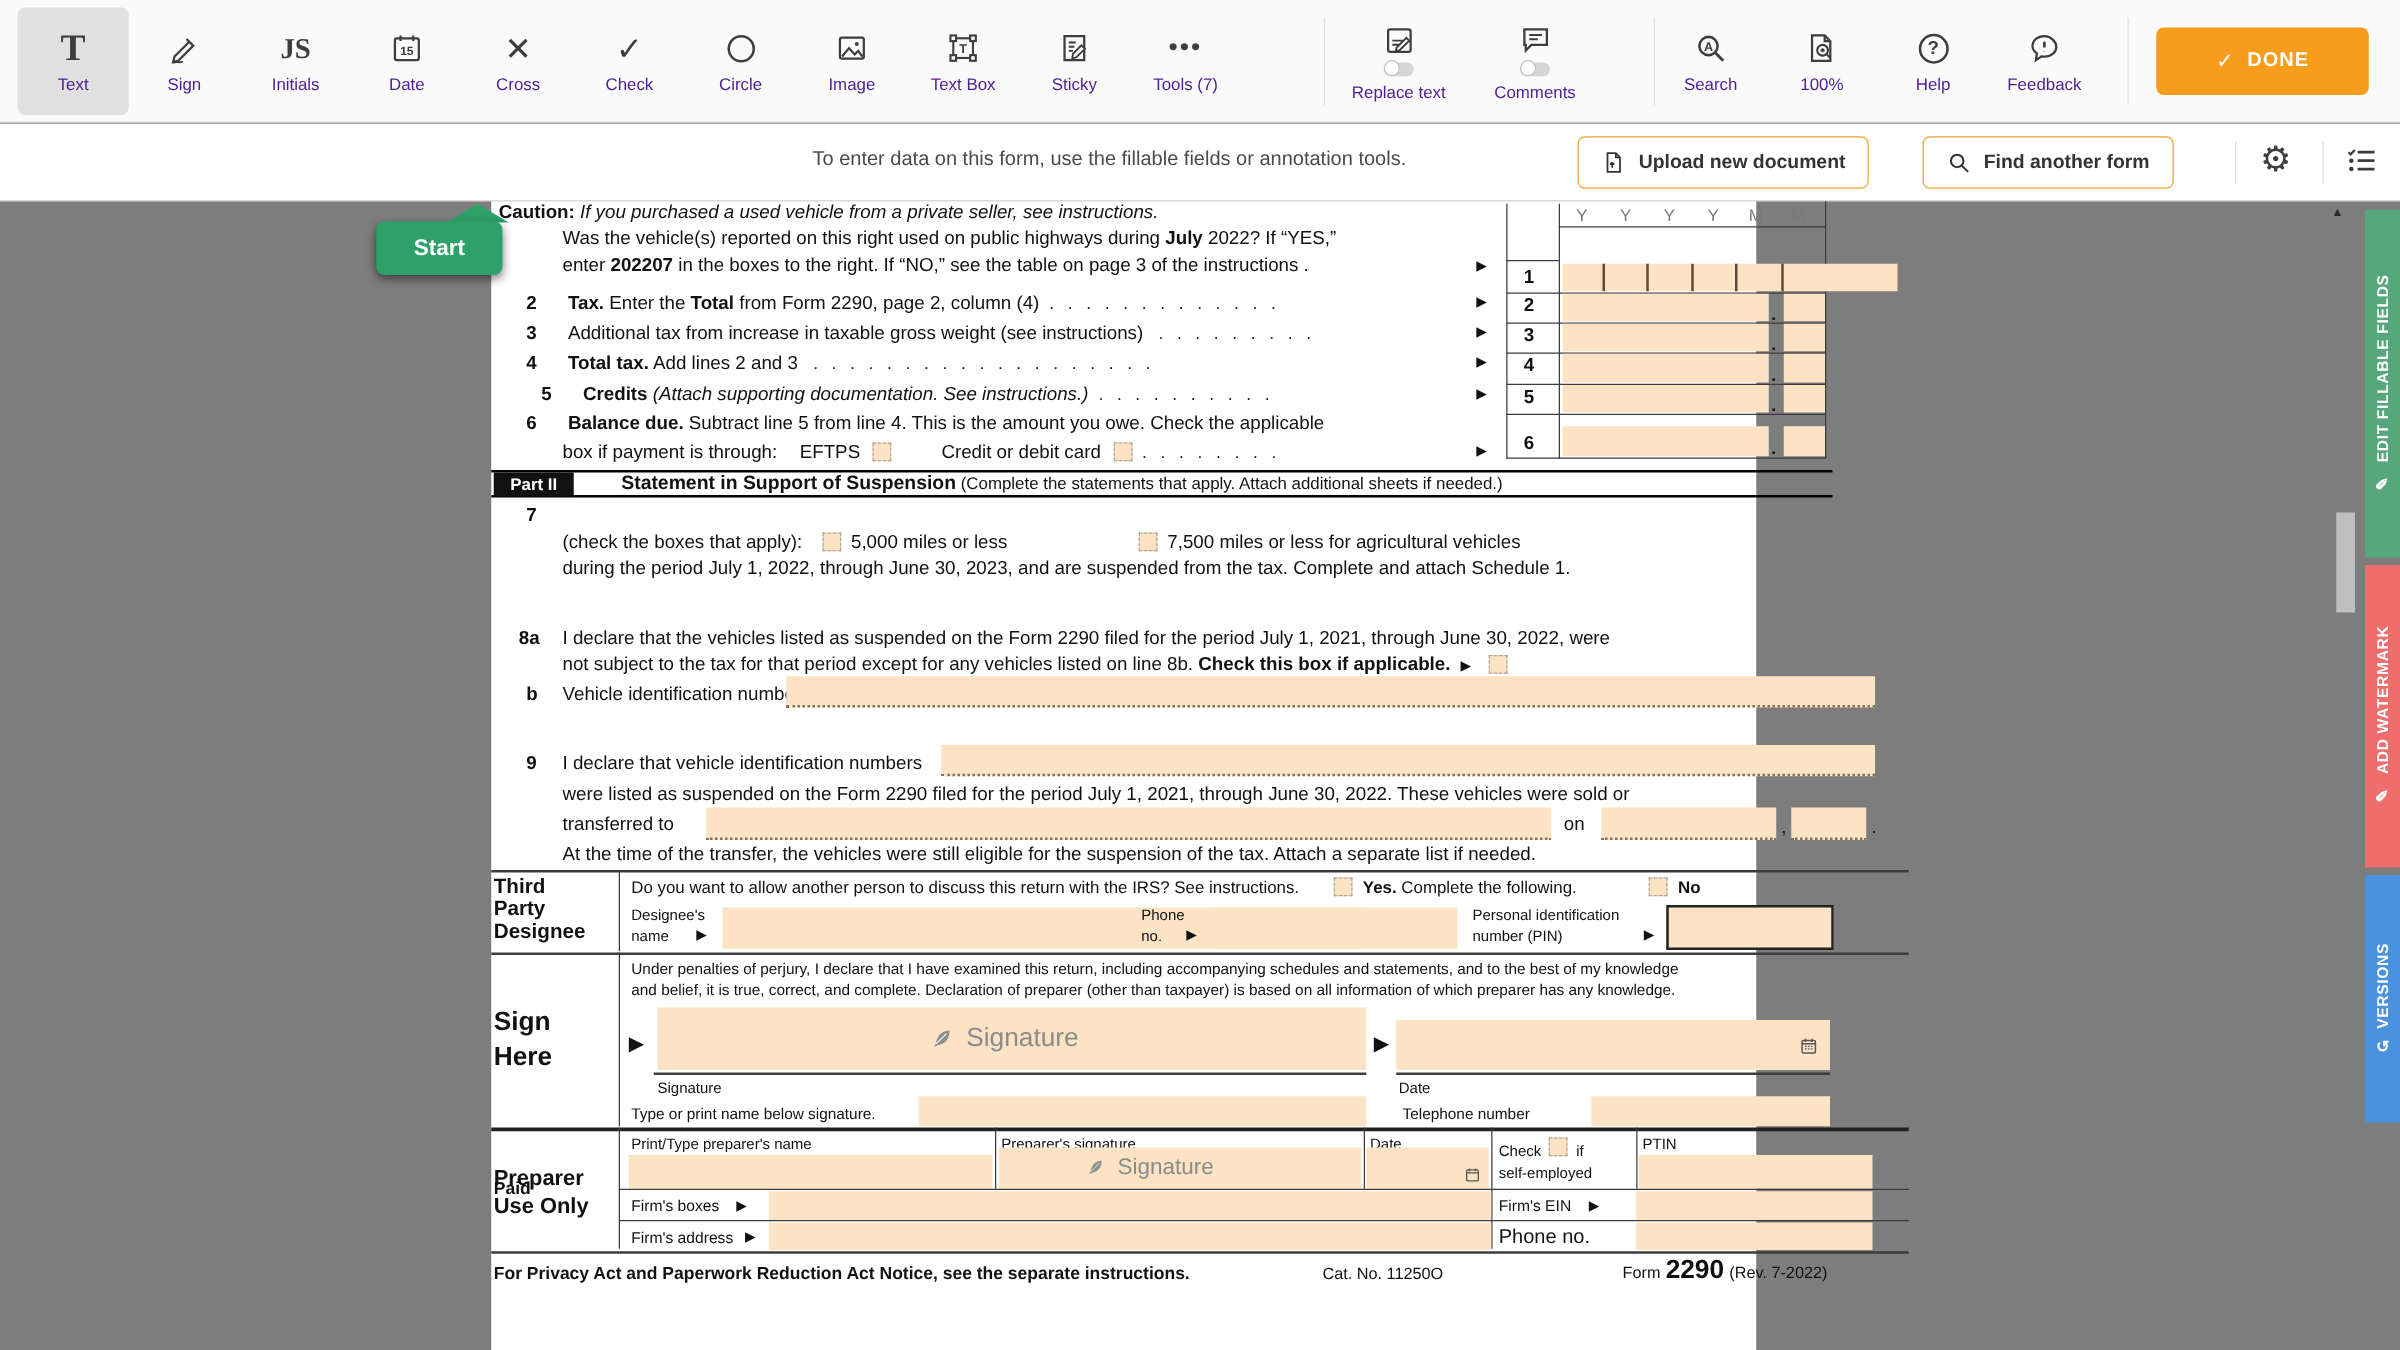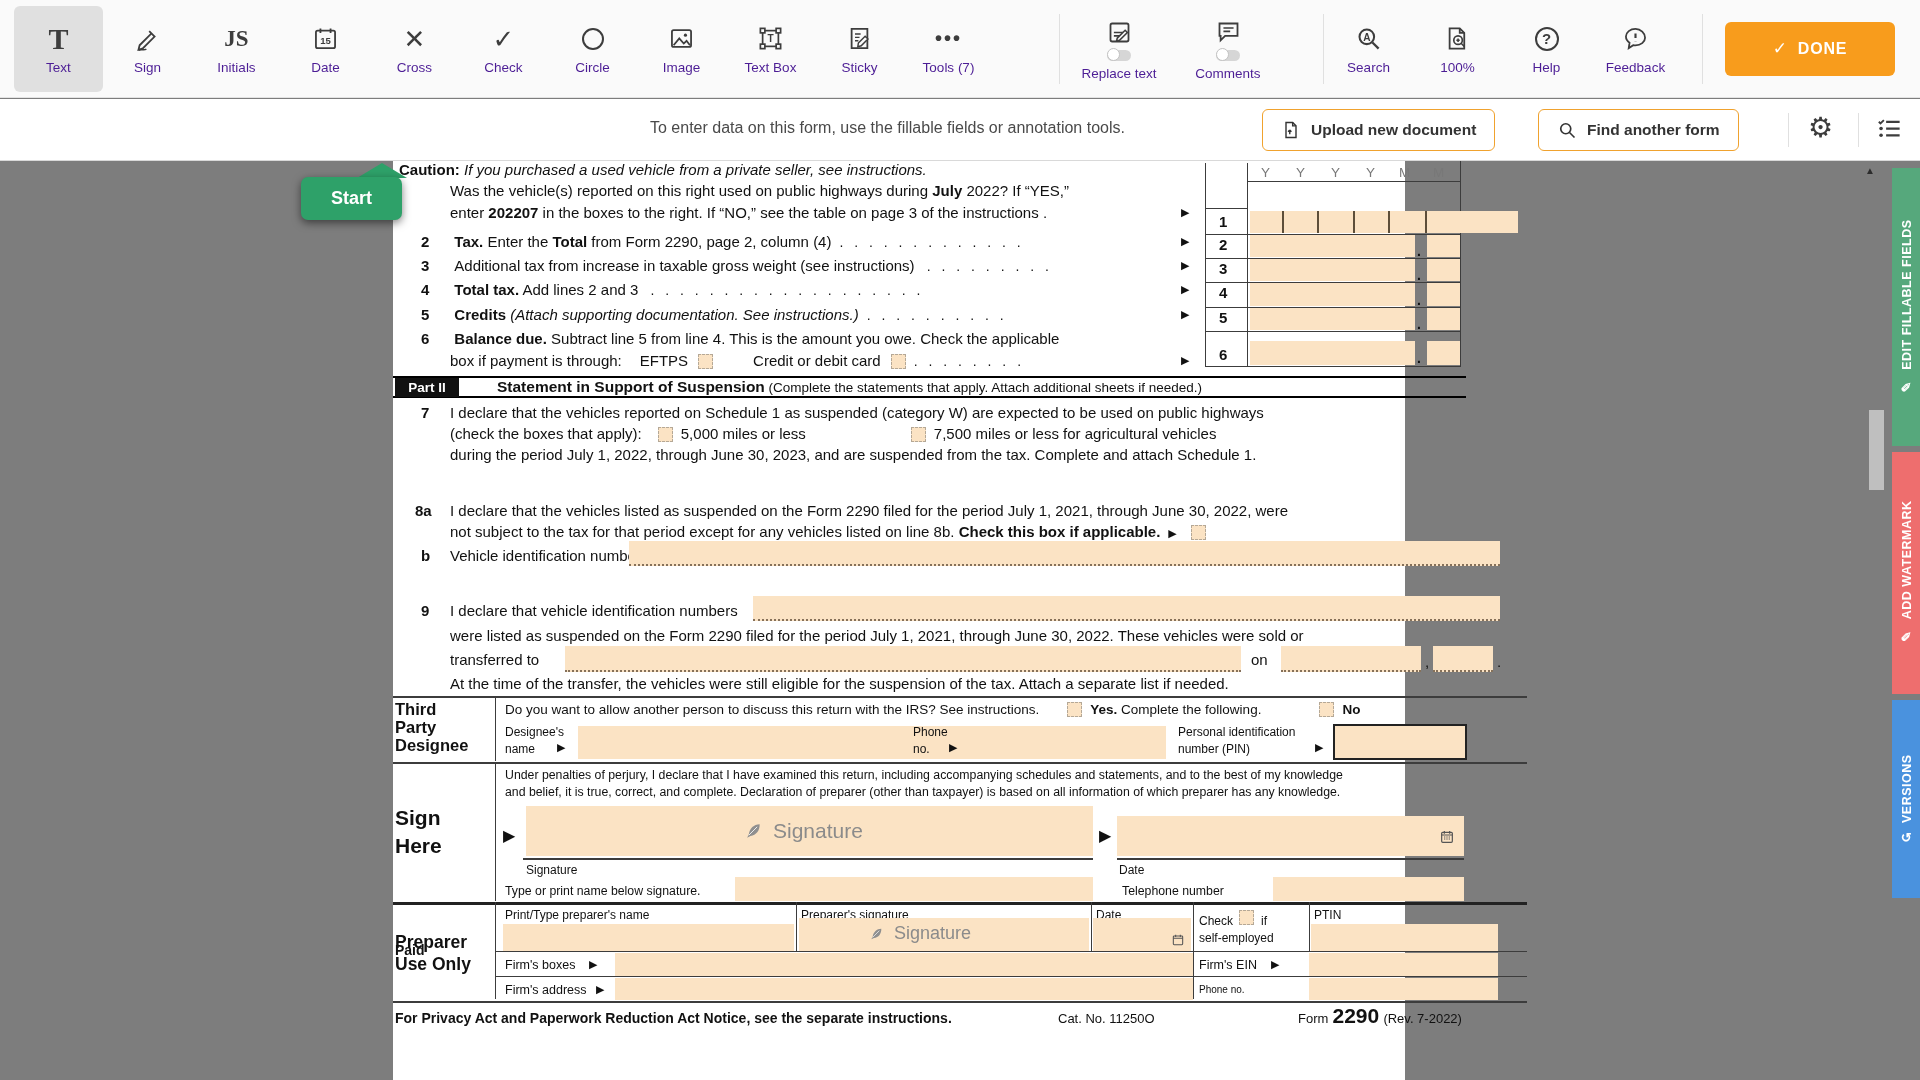--- a/index.html
+++ b/index.html
@@ -252,21 +252,21 @@
     <div class="t" style="left:57px;top:21px"><span>Was the vehicle(s) reported on this right used on public highways during </span><span class="b">July</span><span> 2022? If “YES,”</span></div>
     <div class="t" style="left:57px;top:43px"><span>enter </span><span class="b">202207</span><span> in the boxes to the right. If “NO,” see the table on page 3 of the instructions .</span></div>
     <span class="arr" style="left:788px;top:45px">▶</span>
 
     <div class="t" style="left:28px;top:72px"><span class="num">2</span><span style="padding-left:25px"></span><span class="b">Tax.</span><span> Enter the </span><span class="b">Total</span><span> from Form 2290, page 2, column (4)</span><span class="leader">. . . . . . . . . . . . .</span></div>
     <span class="arr" style="left:788px;top:74px">▶</span>
     <div class="t" style="left:28px;top:96px"><span class="num">3</span><span style="padding-left:25px"></span><span>Additional tax from increase in taxable gross weight (see instructions) </span><span class="leader">. . . . . . . . .</span></div>
     <span class="arr" style="left:788px;top:98px">▶</span>
     <div class="t" style="left:28px;top:120px"><span class="num">4</span><span style="padding-left:25px"></span><span class="b">Total tax.</span><span> Add lines 2 and 3 </span><span class="leader">. . . . . . . . . . . . . . . . . . .</span></div>
     <span class="arr" style="left:788px;top:122px">▶</span>
-    <div class="t" style="left:28px;top:145px"><span class="num">5</span><span style="padding-left:25px"></span><span class="b">Credits</span><span class="i"> (Attach supporting documentation. See instructions.)</span><span class="leader">. . . . . . . . . .</span></div>
+    <div class="t" style="left:40px;top:145px"><span class="num">5</span><span style="padding-left:25px"></span><span class="b">Credits</span><span class="i"> (Attach supporting documentation. See instructions.)</span><span class="leader">. . . . . . . . . .</span></div>
     <span class="arr" style="left:788px;top:147px">▶</span>
     <div class="t" style="left:28px;top:169px"><span class="num">6</span><span style="padding-left:25px"></span><span class="b">Balance due.</span><span> Subtract line 5 from line 4. This is the amount you owe. Check the applicable</span></div>
     <div class="t" style="left:57px;top:191px"><span>box if payment is through:</span><span style="padding-left:18px">EFTPS</span><span class="cbA" style="margin-left:10px"></span><span style="padding-left:40px">Credit or debit card</span><span class="cbA" style="margin-left:10px"></span><span class="leader">. . . . . . . .</span></div>
     <span class="arr" style="left:788px;top:193px">▶</span>
 
     <div class="vl" style="left:812px;top:2px;height:204px"></div>
     <div class="vl" style="left:854px;top:2px;height:204px"></div>
     <div class="vl" style="left:1067px;top:0px;height:206px"></div>
     <div class="hl" style="left:854px;top:20px;width:213px"></div>
     <div class="hl" style="left:812px;top:47px;width:42px"></div>
@@ -308,21 +308,20 @@
       <div class="fld" style="left:1034px;top:147px;width:33px;height:22px"></div>
     <div class="fld" style="left:857px;top:180px;width:165px;height:24px"></div>
       <span class="dot" style="left:1024px;top:189px">.</span>
       <div class="fld" style="left:1034px;top:180px;width:33px;height:24px"></div>
 
     <div style="position:absolute;left:0;top:215px;width:1073px;height:22px;border-top:2px solid #000;border-bottom:2.5px solid #000"></div>
     <div class="t" style="left:2px;top:217px;width:64px;height:19px;background:#111;color:#fff;text-align:center;font-weight:700;font-size:13.5px;line-height:19px">Part II</div>
     <div class="t" style="left:104px;top:217px"><span class="b" style="font-size:15.5px">Statement in Support of Suspension</span><span class="md"> (Complete the statements that apply. Attach additional sheets if needed.)</span></div>
 
     <span class="t num" style="left:28px;top:243px">7</span>
-    <div class="t" style="left:57px;top:243px">I declare that the vehicles reported on Schedule 1 as suspended (category W) are expected to be used on public highways</div>
     <div class="t" style="left:57px;top:264px"><span>(check the boxes that apply):</span><span class="cbA" style="margin-left:16px;margin-right:8px"></span><span>5,000 miles or less</span><span class="cbA" style="margin-left:105px;margin-right:8px"></span><span>7,500 miles or less for agricultural vehicles</span></div>
     <div class="t" style="left:57px;top:285px">during the period July 1, 2022, through June 30, 2023, and are suspended from the tax. Complete and attach Schedule 1.</div>
 
     <span class="t num" style="left:22px;top:341px">8a</span>
     <div class="t" style="left:57px;top:341px">I declare that the vehicles listed as suspended on the Form 2290 filed for the period July 1, 2021, through June 30, 2022, were</div>
     <div class="t" style="left:57px;top:362px"><span>not subject to the tax for that period except for any vehicles listed on line 8b. </span><span class="b">Check this box if applicable.</span><span style="font-size:11px;padding-left:8px">▶</span><span class="cbA" style="margin-left:14px"></span></div>
     <span class="t num" style="left:28px;top:386px">b</span>
     <div class="t" style="left:57px;top:386px">Vehicle identification numbers</div>
     <div class="fld dotb" style="left:236px;top:380px;width:871px;height:25px"></div>
 
@@ -425,21 +424,21 @@
     <div class="t sm" style="left:112px;top:797px;font-size:12.5px">Firm's boxes</div>
     <span class="arr" style="left:196px;top:797px">▶</span>
     <div class="fld" style="left:222px;top:792px;width:578px;height:23px"></div>
     <div class="t sm" style="left:806px;top:797px;font-size:12.5px">Firm's EIN</div>
     <span class="arr" style="left:878px;top:797px">▶</span>
     <div class="fld" style="left:916px;top:792px;width:189px;height:23px"></div>
     <div class="hl" style="left:102px;top:815px;width:1032px"></div>
     <div class="t sm" style="left:112px;top:822px;font-size:12.5px">Firm's address</div>
     <span class="arr" style="left:203px;top:822px">▶</span>
     <div class="fld" style="left:222px;top:817px;width:578px;height:22px"></div>
-    <div class="t sm" style="left:806px;top:822px;font-size:10px">Phone no.</div>
+    <div class="t sm" style="left:806px;top:822px;font-size:16px">Phone no.</div>
     <div class="fld" style="left:916px;top:817px;width:189px;height:22px"></div>
     <div class="hl" style="left:0px;top:840px;width:1134px;height:2px"></div>
 
     <div class="t b" style="left:2px;top:848px;font-size:14px">For Privacy Act and Paperwork Reduction Act Notice, see the separate instructions.</div>
     <div class="t" style="left:665px;top:849px;font-size:13px">Cat. No. 11250O</div>
     <div class="t" style="left:905px;top:846px"><span style="font-size:13px">Form</span> <span class="b" style="font-size:21px">2290</span> <span style="font-size:13px">(Rev. 7-2022)</span></div>
   </div>
 
   <div id="startTri"></div>
   <div id="startRect">

